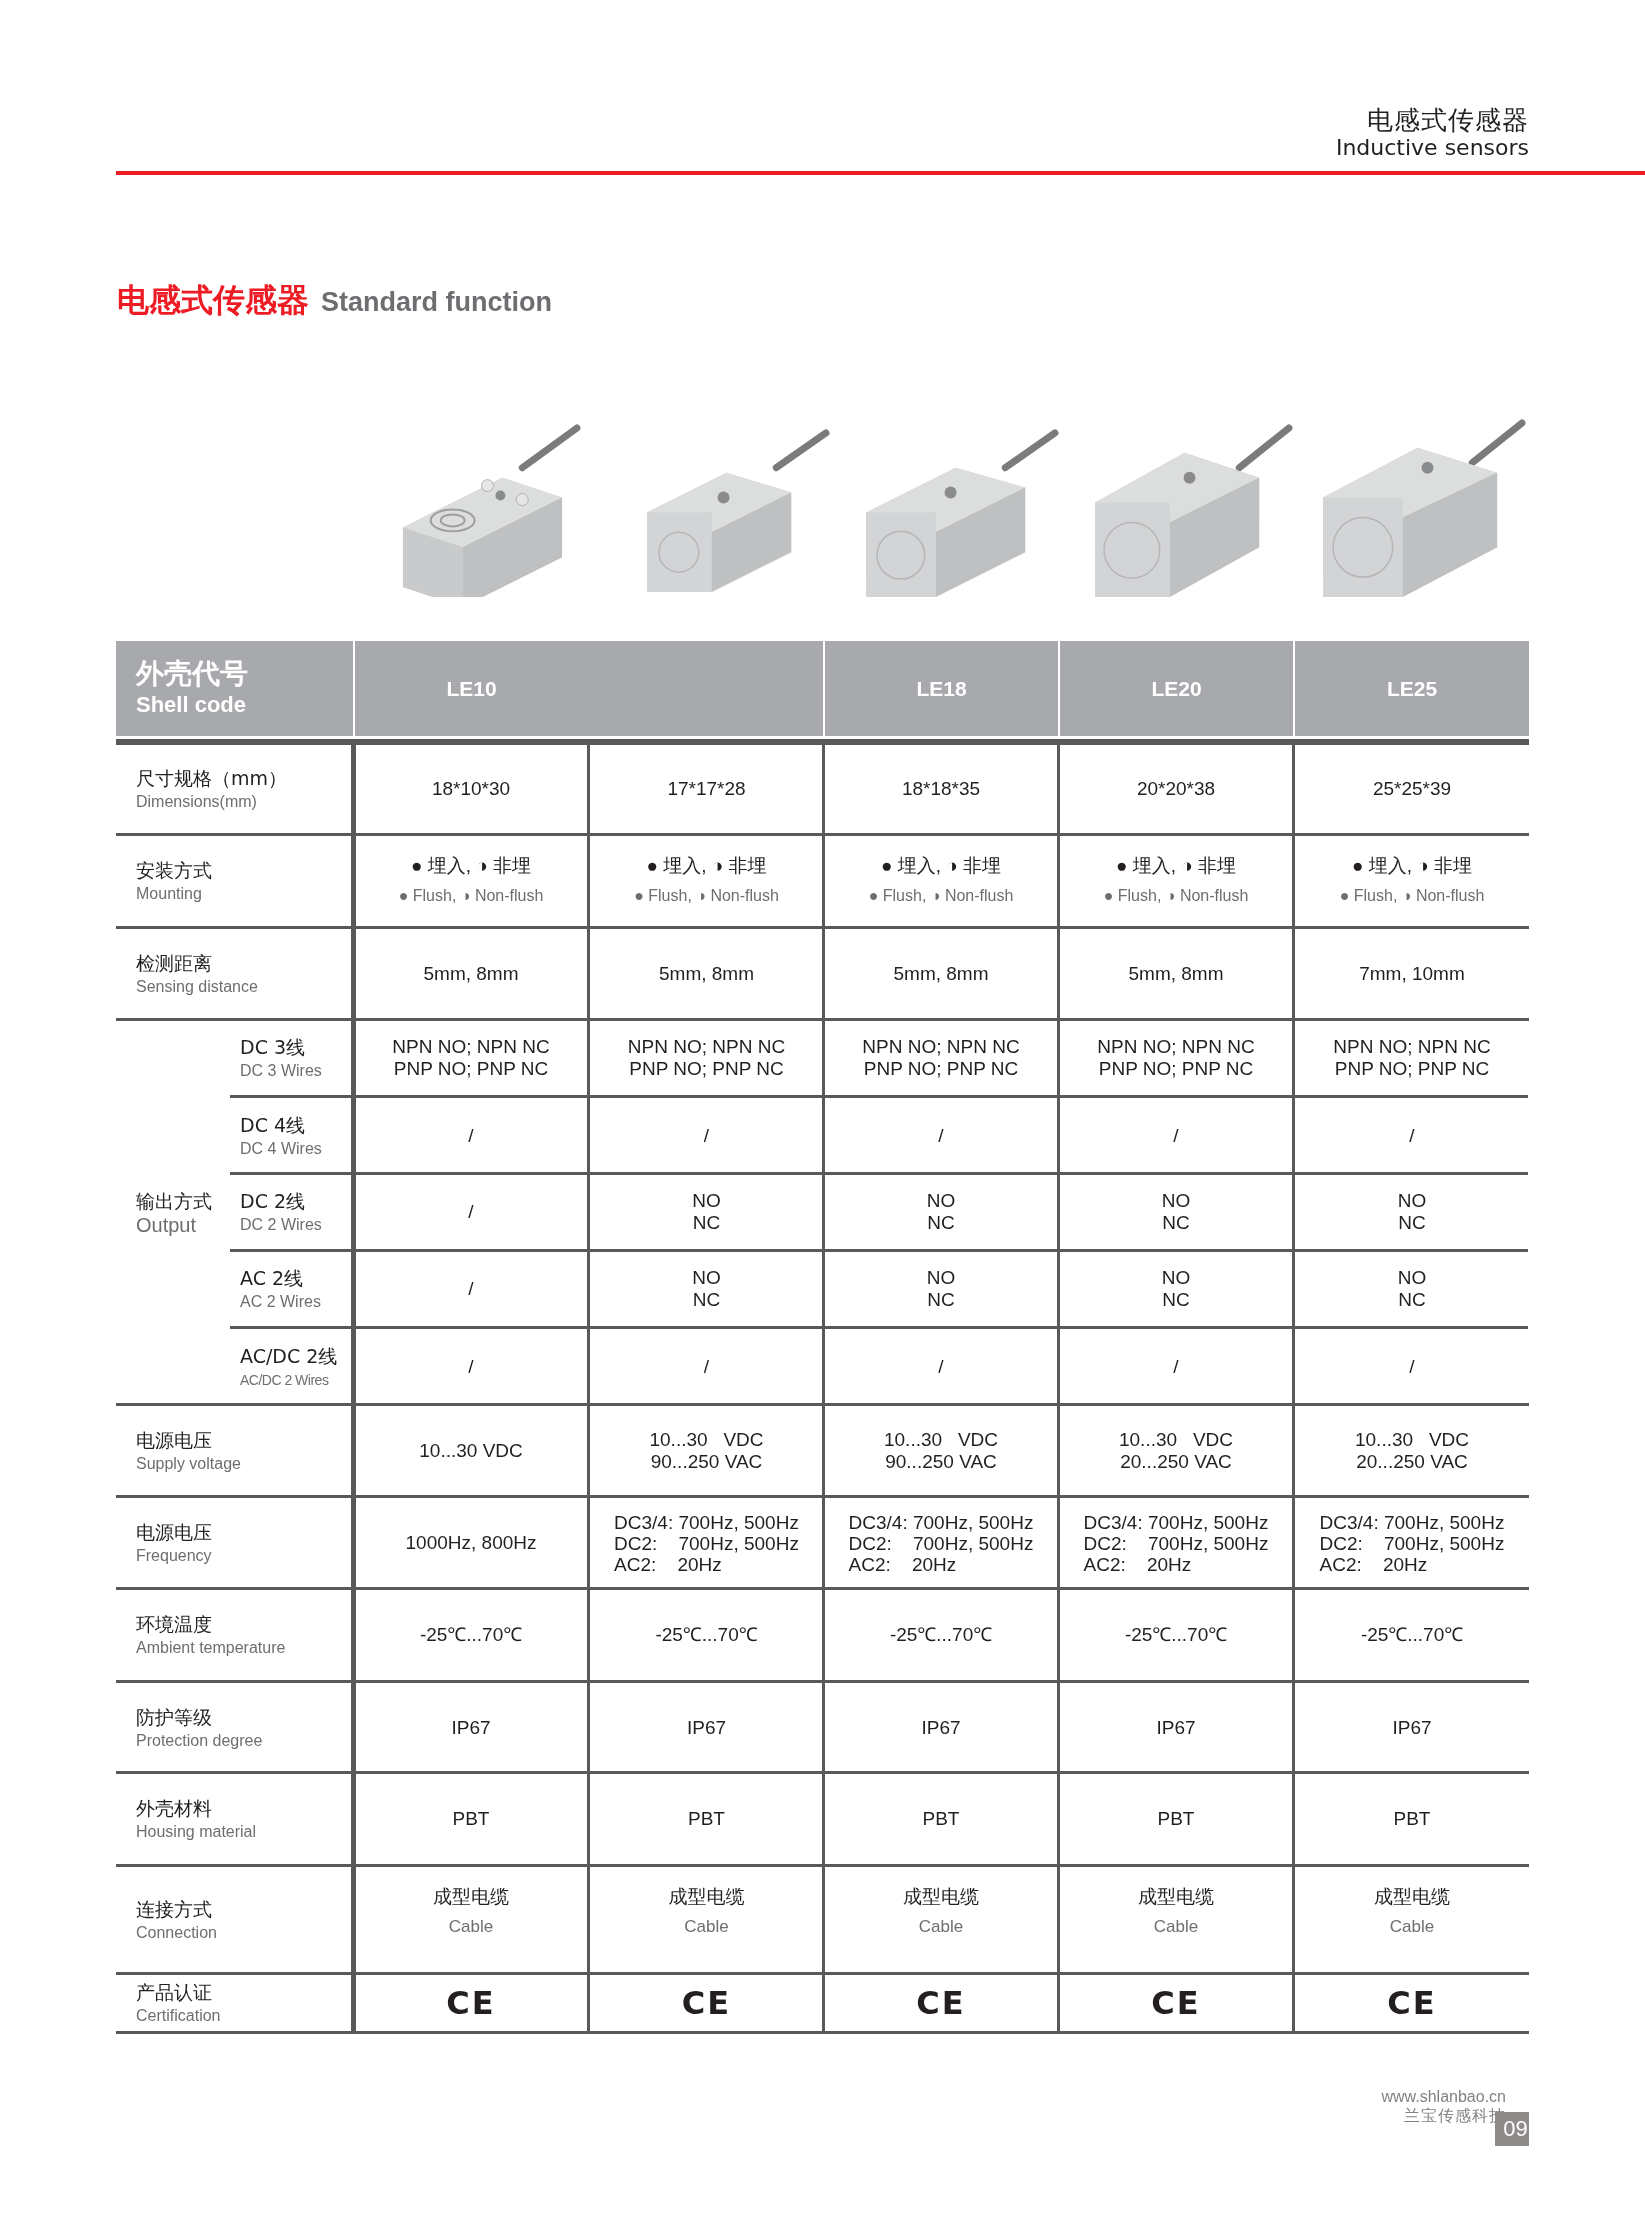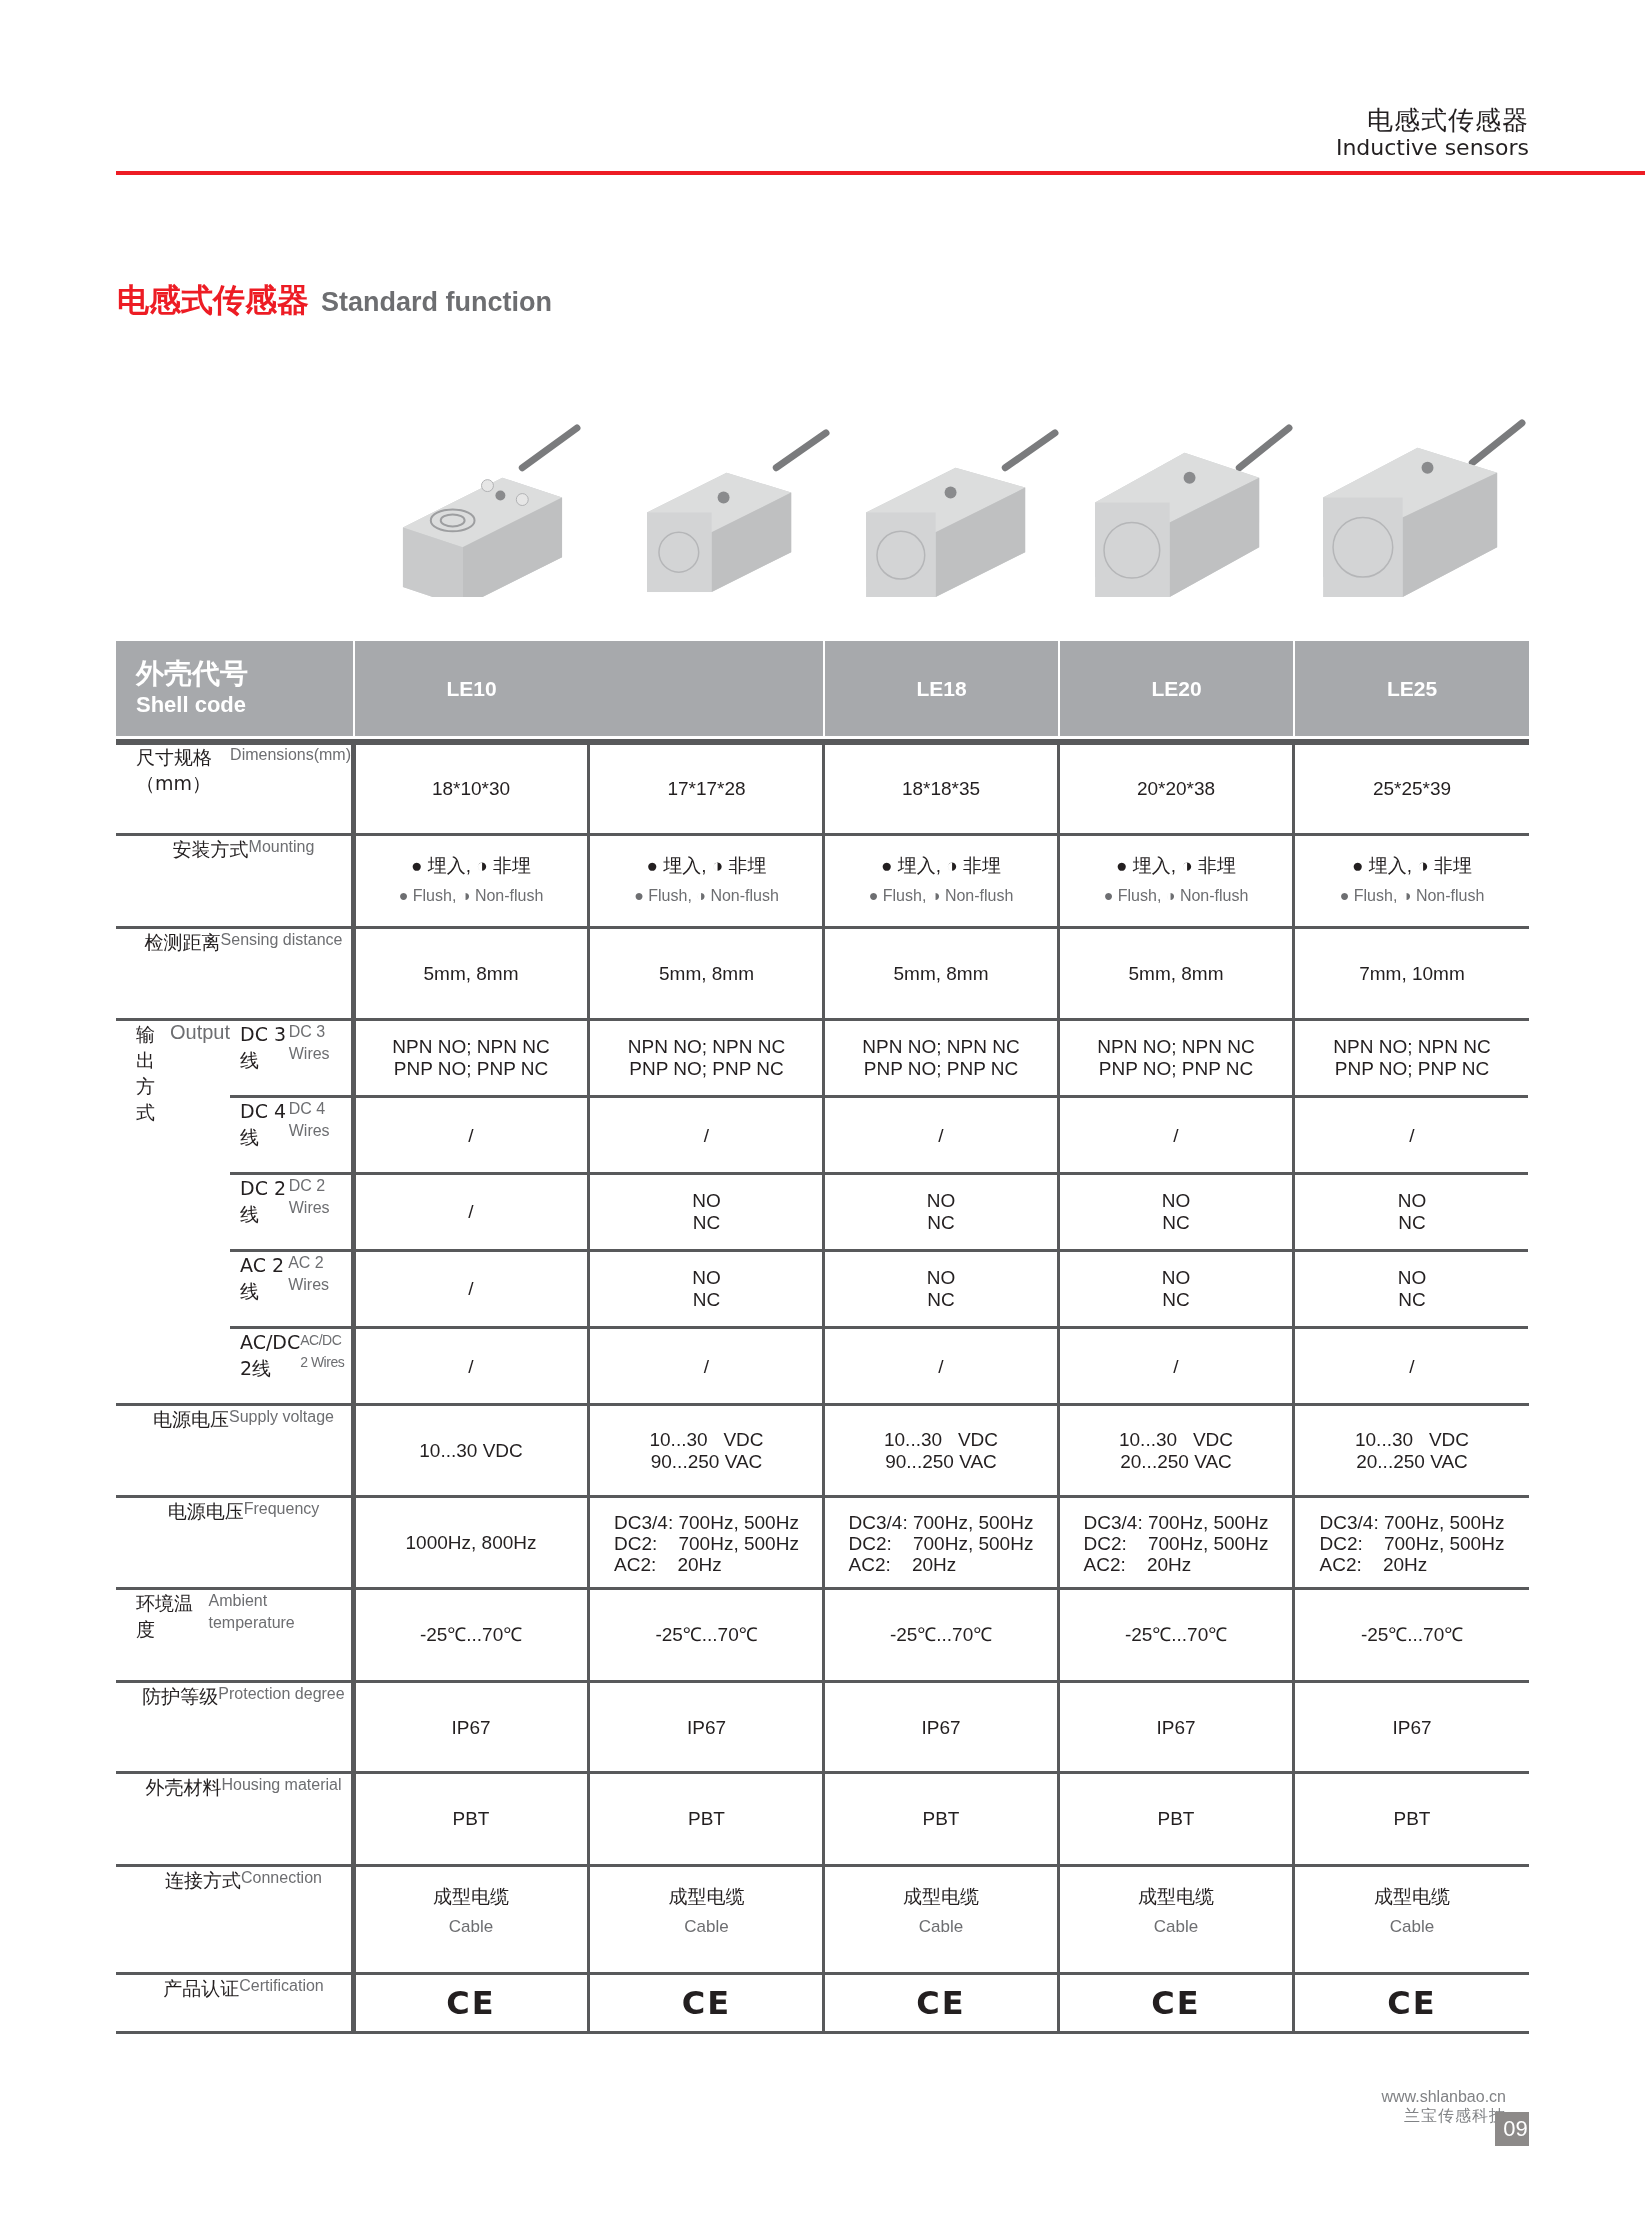--- a/index.html
+++ b/index.html
@@ -19,21 +19,21 @@
   .thead { position:absolute; left:0; top:0; width:1413px; height:95px; background:#a7a9ac; }
   .th { position:absolute; top:0; height:95px; display:flex; align-items:center; justify-content:center; color:#ffffff; font-weight:bold; font-family:"Liberation Sans", sans-serif; font-size:21px; border-left:2px solid #ffffff; }
   .th-first { left:0; width:237px; border-left:none; justify-content:flex-start; padding-left:20px; flex-direction:column; align-items:flex-start; }
   .th-first .cn { font-size:28px; line-height:34px; margin-top:16px; }
   .th-first .en { font-size:22px; line-height:28px; }
   .thick { position:absolute; left:0; top:98px; width:1413px; height:6px; background:#58595b; }
   .hline { position:absolute; height:3px; background:#58595b; }
   .vline { position:absolute; width:3px; background:#58595b; }
   .vline-thick { width:5px; }
 
-  .lbl { position:absolute; display:flex; flex-direction:row; justify-content:center; padding-left:20px; }
+  .lbl { position:absolute; display:flex; flex-direction:column; justify-content:center; padding-left:20px; }
   .lbl .cn { font-size:19px; color:#231f20; line-height:26px; }
   .lbl .en { font-size:16px; color:#6d6e71; line-height:22px; font-family:"Liberation Sans", sans-serif; }
   .lbl.sub { padding-left:10px; }
   .lbl.sub .cn { font-size:19px; }
   .lbl.sub .en { font-size:16px; }
   .out-lbl .cn { font-size:19px; }
   .out-lbl .en { font-size:20px; color:#6d6e71; }
 
   .cell { position:absolute; display:flex; flex-direction:column; align-items:center; justify-content:center; text-align:center; font-size:19px; line-height:22px; color:#231f20; font-family:"Liberation Sans", sans-serif; }
   .cell .l2 { font-size:17px; color:#6d6e71; margin-top:8px; }

